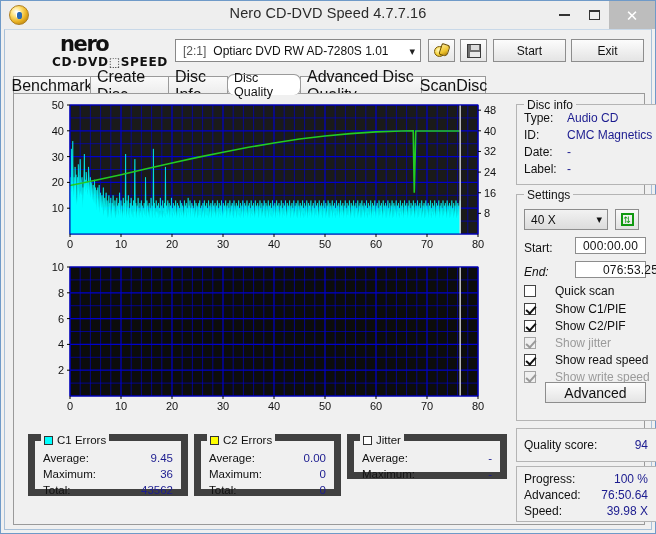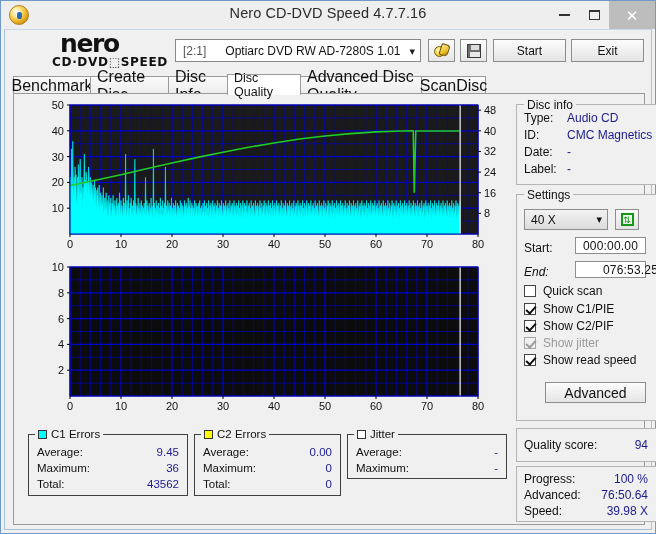--- a/index.html
+++ b/index.html
@@ -59,34 +59,34 @@
   
   .client{
     flex:1 1 auto;margin:0 3px 3px 3px;background:#f0f0f0;
     border:1px solid #a8c0d8;border-top:1px solid #c8d8e8;
     position:relative;box-sizing:border-box;
   }
   
   .toolbar{position:absolute;left:0;top:0;right:0;height:43px;}
   .nero-logo{position:absolute;left:47px;top:2px;width:125px;height:40px;}
   .nero-word{
-    font-family:"DejaVu Sans",sans-serif;font-weight:bold;font-size:25px;
+    font-family:"DejaVu Sans",sans-serif;font-weight:bold;font-size:21px;
     color:#111;letter-spacing:-1.4px;line-height:24px;margin-left:8px;
   }
   .nero-sub{
     font-family:"DejaVu Sans",sans-serif;font-weight:bold;font-size:11.5px;
     color:#111;letter-spacing:0.6px;line-height:12px;
     transform:scaleX(1.05);transform-origin:left;
   }
   .drive-select{
     position:absolute;left:170px;top:9px;width:246px;height:23px;
     background:#fff;border:1px solid #888;box-sizing:border-box;
     display:flex;align-items:center;padding-left:7px;font-size:12px;color:#111;
   }
-  .drive-idx{color:#555;margin-right:19px;}
+  .drive-idx{color:#555;margin-right:7px;}
   .drive-arrow{position:absolute;right:5px;top:5px;font-size:11px;color:#222;}
   .tb-btn{
     position:absolute;top:9px;width:27px;height:23px;
     background:linear-gradient(#fdfdfd,#e6e6e6);
     border:1px solid #8d8d8d;box-sizing:border-box;
     display:flex;align-items:center;justify-content:center;
   }
   #btn-scan{left:423px;}
   #btn-save{left:455px;}
   .disc-icon{width:16px;height:14px;position:relative;}
@@ -118,20 +118,21 @@
   .tab{
     position:absolute;top:2px;height:18px;
     background:linear-gradient(#fafafa,#ececec);
     border:1px solid #9a9a9a;border-bottom:none;box-sizing:border-box;
     display:flex;align-items:center;justify-content:center;padding:0 6px;
     font-size:16px;color:#111;
   }
   .tab.active{
     top:0;height:21px;background:#ffffff;border-color:#9a9a9a;z-index:5;
     font-size:12.5px;
+    border-radius:7px;
   }
   .tabpage{
     position:absolute;left:8px;top:63px;right:6px;bottom:4px;
     background:#f0f0f0;border:1px solid #9a9a9a;box-sizing:border-box;
   }
 
   
   .chart-wrap{position:absolute;}
   #chart1{left:14px;top:4px;width:480px;height:160px;}
   #chart2{left:14px;top:168px;width:480px;height:164px;}
@@ -165,40 +166,40 @@
   }
   .refresh-glyph{
     width:13px;height:13px;border:2px solid #119911;box-sizing:border-box;
     color:#119911;font-size:9px;line-height:10px;text-align:center;
   }
   .field{
     position:absolute;width:71px;height:17px;background:#fff;border:1px solid #8d8d8d;
     box-sizing:border-box;font-size:12px;color:#111;display:flex;align-items:center;
     justify-content:center;letter-spacing:0.2px;
   }
-  .chk{position:absolute;font-size:12px;color:#111;display:flex;align-items:center;gap:7px;text-align:right;}
+  .chk{position:absolute;font-size:12px;color:#111;display:flex;align-items:center;gap:19px;text-align:right;}
   .chk .box{
     width:12px;height:12px;background:#fff;border:1px solid #444;box-sizing:border-box;
     position:relative;flex:0 0 auto;
   }
   .chk.dis{color:#9a9a9a;}
   .chk.dis .box{background:#f0f0f0;border-color:#a5a5a5;}
   .chk .box.on:after{
     content:"";position:absolute;left:3px;top:0px;width:4px;height:8px;
     border:solid #111;border-width:0 2px 2px 0;transform:rotate(42deg);
   }
   .chk.dis .box.on:after{border-color:#9a9a9a;}
   .adv-btn{
     position:absolute;left:28px;top:187px;width:101px;height:21px;
     background:linear-gradient(#fcfcfc,#e4e4e4);border:1px solid #8d8d8d;box-sizing:border-box;
     display:flex;align-items:center;justify-content:center;font-size:14px;color:#111;
   }
 
   
-  .statgrp{position:absolute;border:1px solid #404040;background:#f0f0f0;box-sizing:border-box;}
+  .statgrp{position:absolute;border:7px solid #404040;background:#f0f0f0;box-sizing:border-box;}
   #st-c1{left:14px;top:340px;width:160px;height:62px;}
   #st-c2{left:180px;top:340px;width:147px;height:62px;}
   #st-jt{left:333px;top:340px;width:160px;height:45px;}
   .st-title{
     position:absolute;top:-7px;left:6px;background:#f0f0f0;padding:0 3px;
     font-size:11.5px;color:#111;display:flex;align-items:center;gap:4px;
   }
   .swatch{width:9px;height:9px;border:1px solid #333;box-sizing:border-box;display:inline-block;}
   .st-row{position:absolute;font-size:11.5px;}
 </style>
@@ -529,20 +530,24 @@
           <span>Show C2/PIF</span>
         </div>
         <div class="chk dis" style="left:7px;top:141px;">
           <span class="box on"></span>
           <span>Show jitter</span>
         </div>
         <div class="chk" style="left:7px;top:158px;">
           <span class="box on"></span>
           <span>Show read speed</span>
         </div>
+        <div class="chk dis" style="left:7px;top:175px;">
+          <span class="box on"></span>
+          <span>Show write speed</span>
+        </div>
 
         <div class="adv-btn">Advanced</div>
       </div>
 
       <div class="group" id="grp-quality">
         <div class="row lbl" style="left:7px;top:9px;">Quality score:</div>
         <div class="row val-r" style="right:9px;top:9px;">94</div>
       </div>
 
       <div class="group" id="grp-status">

